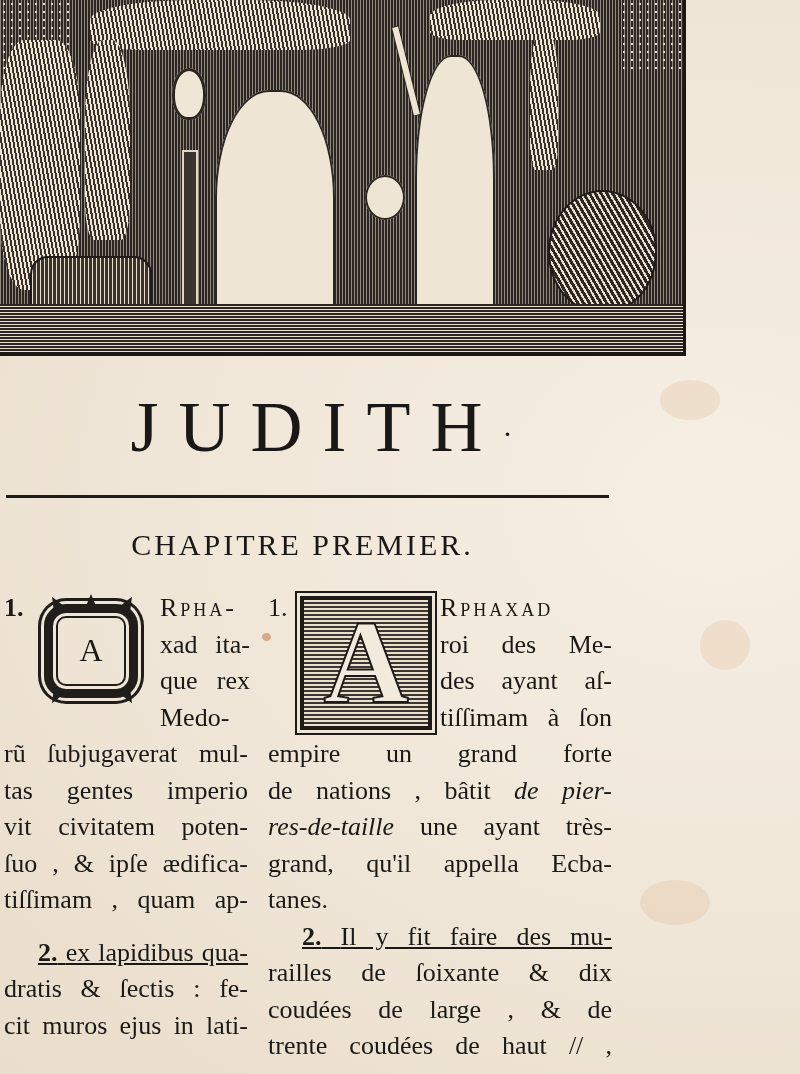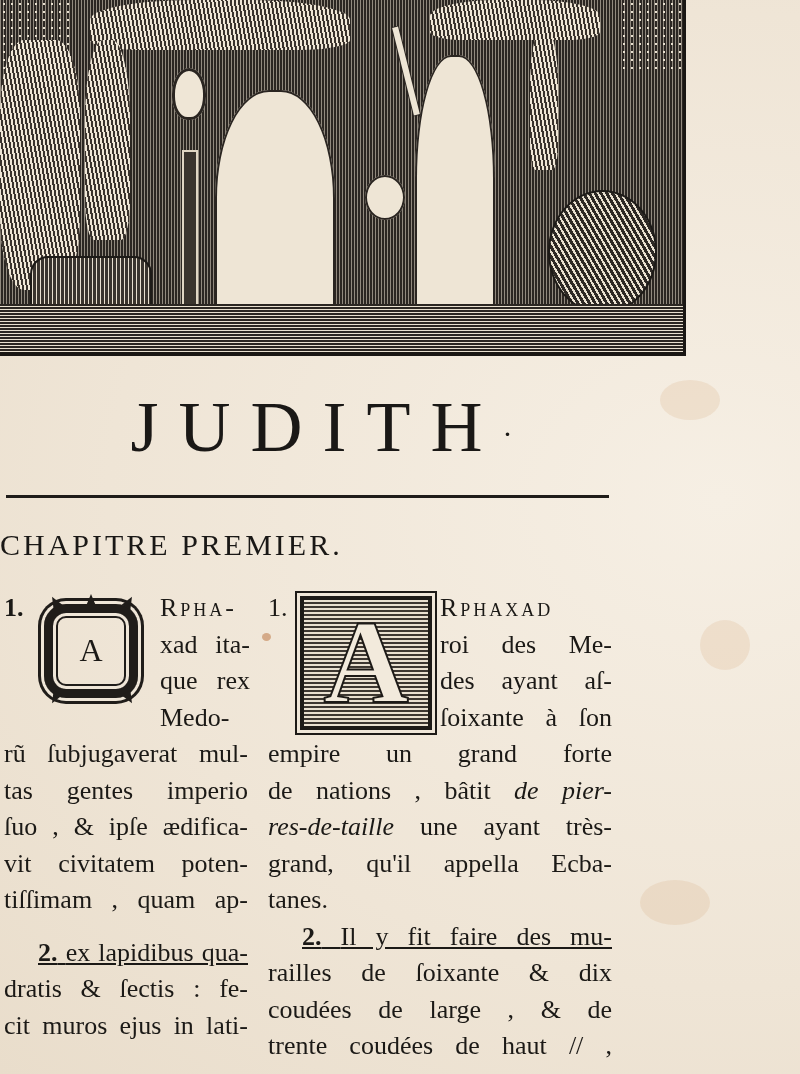--- a/index.html
+++ b/index.html
@@ -59,21 +59,21 @@
 
   
   .title {
     position:absolute; left:0; width:605px; top:382px; text-align:center;
     font-size:72px; letter-spacing:20px; font-weight:normal; color:#1a1816;
     line-height:90px;
     padding-left:19px;
   }
   .rule { position:absolute; left:6px; top:495px; width:603px; height:3px; background:#1f1c19; }
   .chapter {
-    position:absolute; left:0; width:605px; top:528px; 
+    position:absolute; left:0; width:605px; top:528px; text-align:center;
     font-size:30px; letter-spacing:3px; color:#1a1816;
   }
 
   
   .col { position:absolute; font-size:26px; line-height:36.5px; color:#1b1916; }
   .latin { left:4px; top:590px; width:244px; }
   .french { left:268px; top:590px; width:344px; }
   .line { display:block; white-space:nowrap; text-align:justify; text-align-last:justify; }
   .line.last { text-align-last:left; }
   .indent { padding-left:34px;text-decoration:underline; }
@@ -156,41 +156,41 @@
       </div>
       <div class="text">
         <span class="line smallcaps">Rpha-</span>
         <span class="line">xad ita-</span>
         <span class="line">que rex</span>
         <span class="line last">Medo-</span>
       </div>
     </div>
     <span class="line">rũ ſubjugaverat mul-</span>
     <span class="line">tas gentes imperio</span>
+    <span class="line">vit civitatem poten-</span>
     <span class="line">ſuo , &amp; ipſe ædifica-</span>
-    <span class="line">vit civitatem poten-</span>
     <span class="line">tiſſimam , quam ap-</span>
     <span class="line last" style="height:16px"></span>
     <span class="line indent"><b class="vnum">2.</b> <span>ex lapidibus qua-</span></span>
     <span class="line">dratis &amp; ſectis : fe-</span>
     <span class="line">cit muros ejus in lati-</span>
 
   </div>
 
   <div class="col french">
     <div class="lead-row">
       <span class="vn">1.</span>
       <div class="boxed-initial">
         <span class="letter">A</span>
       </div>
       <div class="text">
         <span class="line smallcaps last">Rphaxad</span>
         <span class="line">roi des Me-</span>
         <span class="line">des ayant aſ-</span>
-        <span class="line">ſoixante à ſon</span>
+        <span class="line">tiſſimam à ſon</span>
       </div>
     </div>
     <span class="line">empire un grand forte</span>
     <span class="line"><span>de nations , bâtit </span><span class="ital">de pier-</span></span>
     <span class="line"><span class="ital">res-de-taille</span><span> une ayant très-</span></span>
     <span class="line">grand, qu'il appella Ecba-</span>
     <span class="line last">tanes.</span>
     <span class="line indent"><b class="vnum">2.</b> <span>Il y fit faire des mu-</span></span>
     <span class="line">railles de ſoixante &amp; dix</span>
     <span class="line">coudées de large , &amp; de</span>

